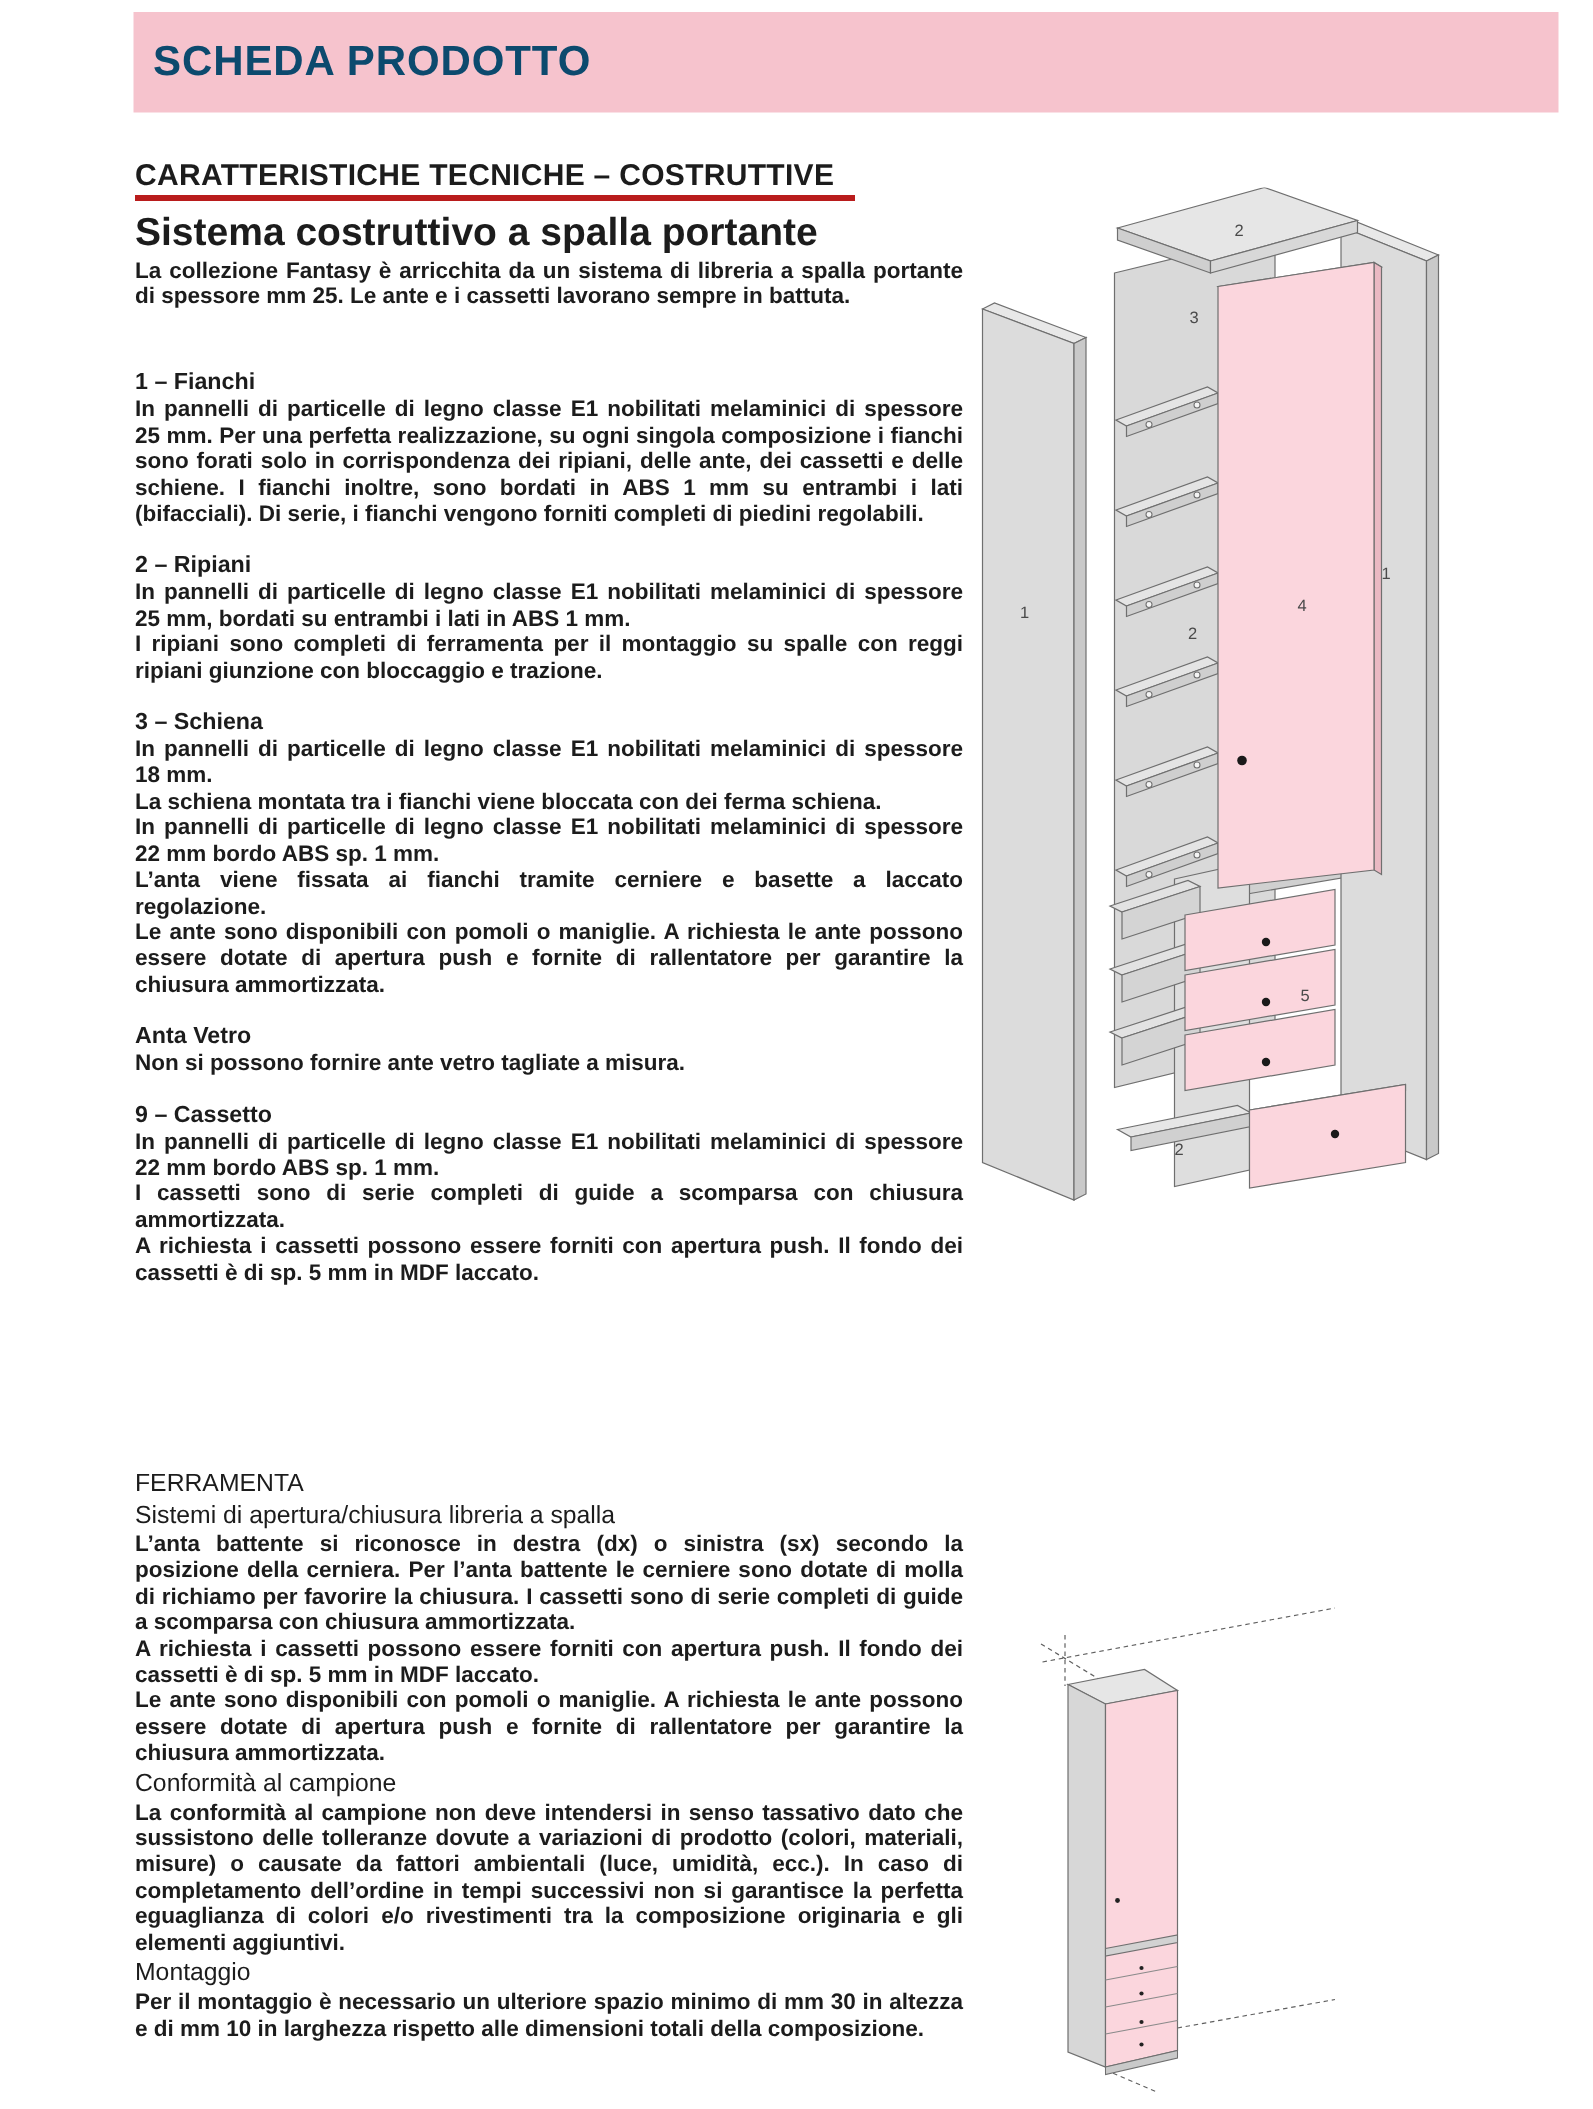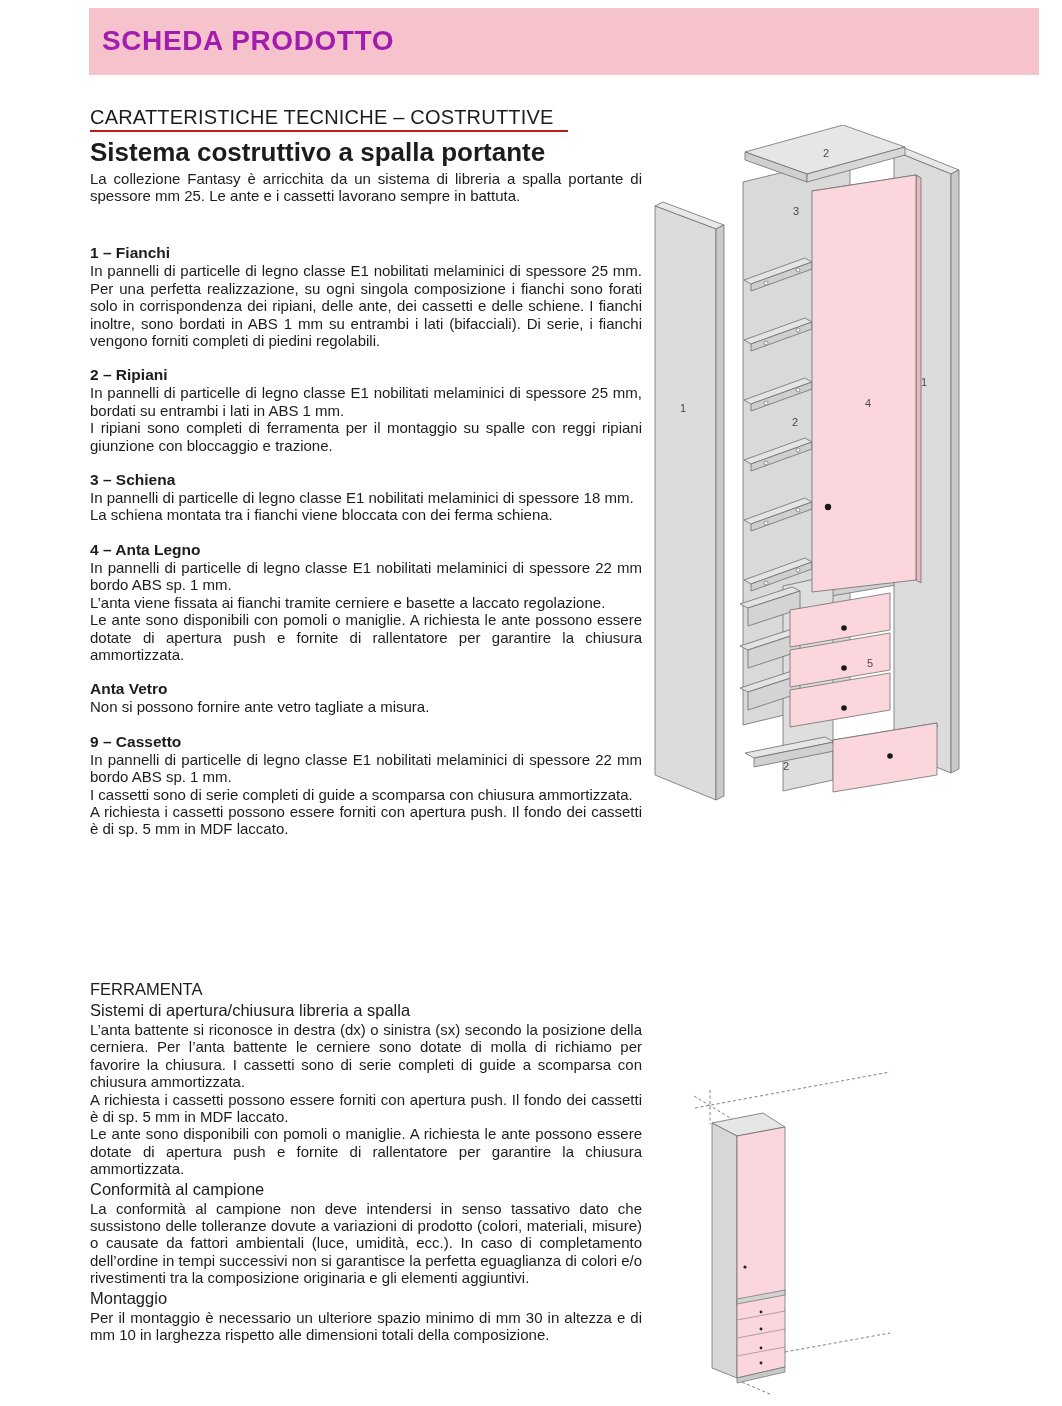--- a/index.html
+++ b/index.html
@@ -7,31 +7,31 @@
     position:relative; width:1062px; height:1406px; background:#ffffff;
     font-family:"Liberation Sans","DejaVu Sans",sans-serif; color:#1c1c1c;
     overflow:hidden;
   }
   .banner {
     position:absolute; left:89px; top:8px; width:950px; height:67px;
     background:#f6c3cd;
   }
   .banner .title {
     position:absolute; left:13px; top:17px;
-    font-size:28px; font-weight:700; letter-spacing:0.6px; color:#a21caf;text-align:center;
+    font-size:28px; font-weight:700; letter-spacing:0.6px; color:#0c4a6e;text-align:center;
   }
   .tech-col { position:absolute; left:90px; top:106px; width:552px; }
   .ferr-col { position:absolute; left:90px; top:978px; width:552px; }
   .rule-title {
-    font-size:20px; font-weight:400; letter-spacing:0.2px; line-height:1.1;
-    display:inline-block; border-bottom:2px solid #b91c1c; padding:0 14px 2px 0;
+    font-size:20px; font-weight:700; letter-spacing:0.2px; line-height:1.1;
+    display:inline-block; border-bottom:4px solid #b91c1c; padding:0 14px 2px 0;
     margin:0;
   }
   .subtitle { font-size:26px; font-weight:700; line-height:1.1; margin:6px 0 3px 0; }
-  .p { font-size:15px; line-height:17.4px; text-align:justify; margin:0; }
+  .p { font-size:15px; line-height:17.4px; text-align:justify; margin:0;font-weight:bold; }
   .gap { height:23px; }
   .h4 { font-size:15.5px; font-weight:700; line-height:18px; margin:17px 0 0 0; }
   .h3b { font-size:16.5px; font-weight:400; line-height:19px; margin:2px 0 1px 0; }
   svg text { font-family:"Liberation Sans","DejaVu Sans",sans-serif; font-size:11px; fill:#4a4a4a; }
   .diagram-exploded { position:absolute; left:640px; top:125px; }
   .diagram-assembled { position:absolute; left:660px; top:1050px; }
 </style>
 </head>
 <body>
 
@@ -51,21 +51,20 @@
     <p class="p">In pannelli di particelle di legno classe E1 nobilitati melaminici di spessore 25 mm. Per una perfetta realizzazione, su ogni singola composizione i fianchi sono forati solo in corrispondenza dei ripiani, delle ante, dei cassetti e delle schiene. I fianchi inoltre, sono bordati in ABS 1 mm su entrambi i lati (bifacciali). Di serie, i fianchi vengono forniti completi di piedini regolabili.</p>
 
     <div class="h4">2 – Ripiani</div>
     <p class="p">In pannelli di particelle di legno classe E1 nobilitati melaminici di spessore 25 mm, bordati su entrambi i lati in ABS 1 mm.</p>
     <p class="p">I ripiani sono completi di ferramenta per il montaggio su spalle con reggi ripiani giunzione con bloccaggio e trazione.</p>
 
     <div class="h4">3 – Schiena</div>
     <p class="p">In pannelli di particelle di legno classe E1 nobilitati melaminici di spessore 18 mm.</p>
     <p class="p">La schiena montata tra i fianchi viene bloccata con dei ferma schiena.</p>
 
-    <div class="h4">4 – Anta Legno</div>
     <p class="p">In pannelli di particelle di legno classe E1 nobilitati melaminici di spessore 22 mm bordo ABS sp. 1 mm.</p>
     <p class="p">L’anta viene fissata ai fianchi tramite cerniere e basette a laccato regolazione.</p>
     <p class="p">Le ante sono disponibili con pomoli o maniglie. A richiesta le ante possono essere dotate di apertura push e fornite di rallentatore per garantire la chiusura ammortizzata.</p>
 
     <div class="h4">Anta Vetro</div>
     <p class="p">Non si possono fornire ante vetro tagliate a misura.</p>
 
     <div class="h4">9 – Cassetto</div>
     <p class="p">In pannelli di particelle di legno classe E1 nobilitati melaminici di spessore 22 mm bordo ABS sp. 1 mm.</p>
     <p class="p">I cassetti sono di serie completi di guide a scomparsa con chiusura ammortizzata.</p>

